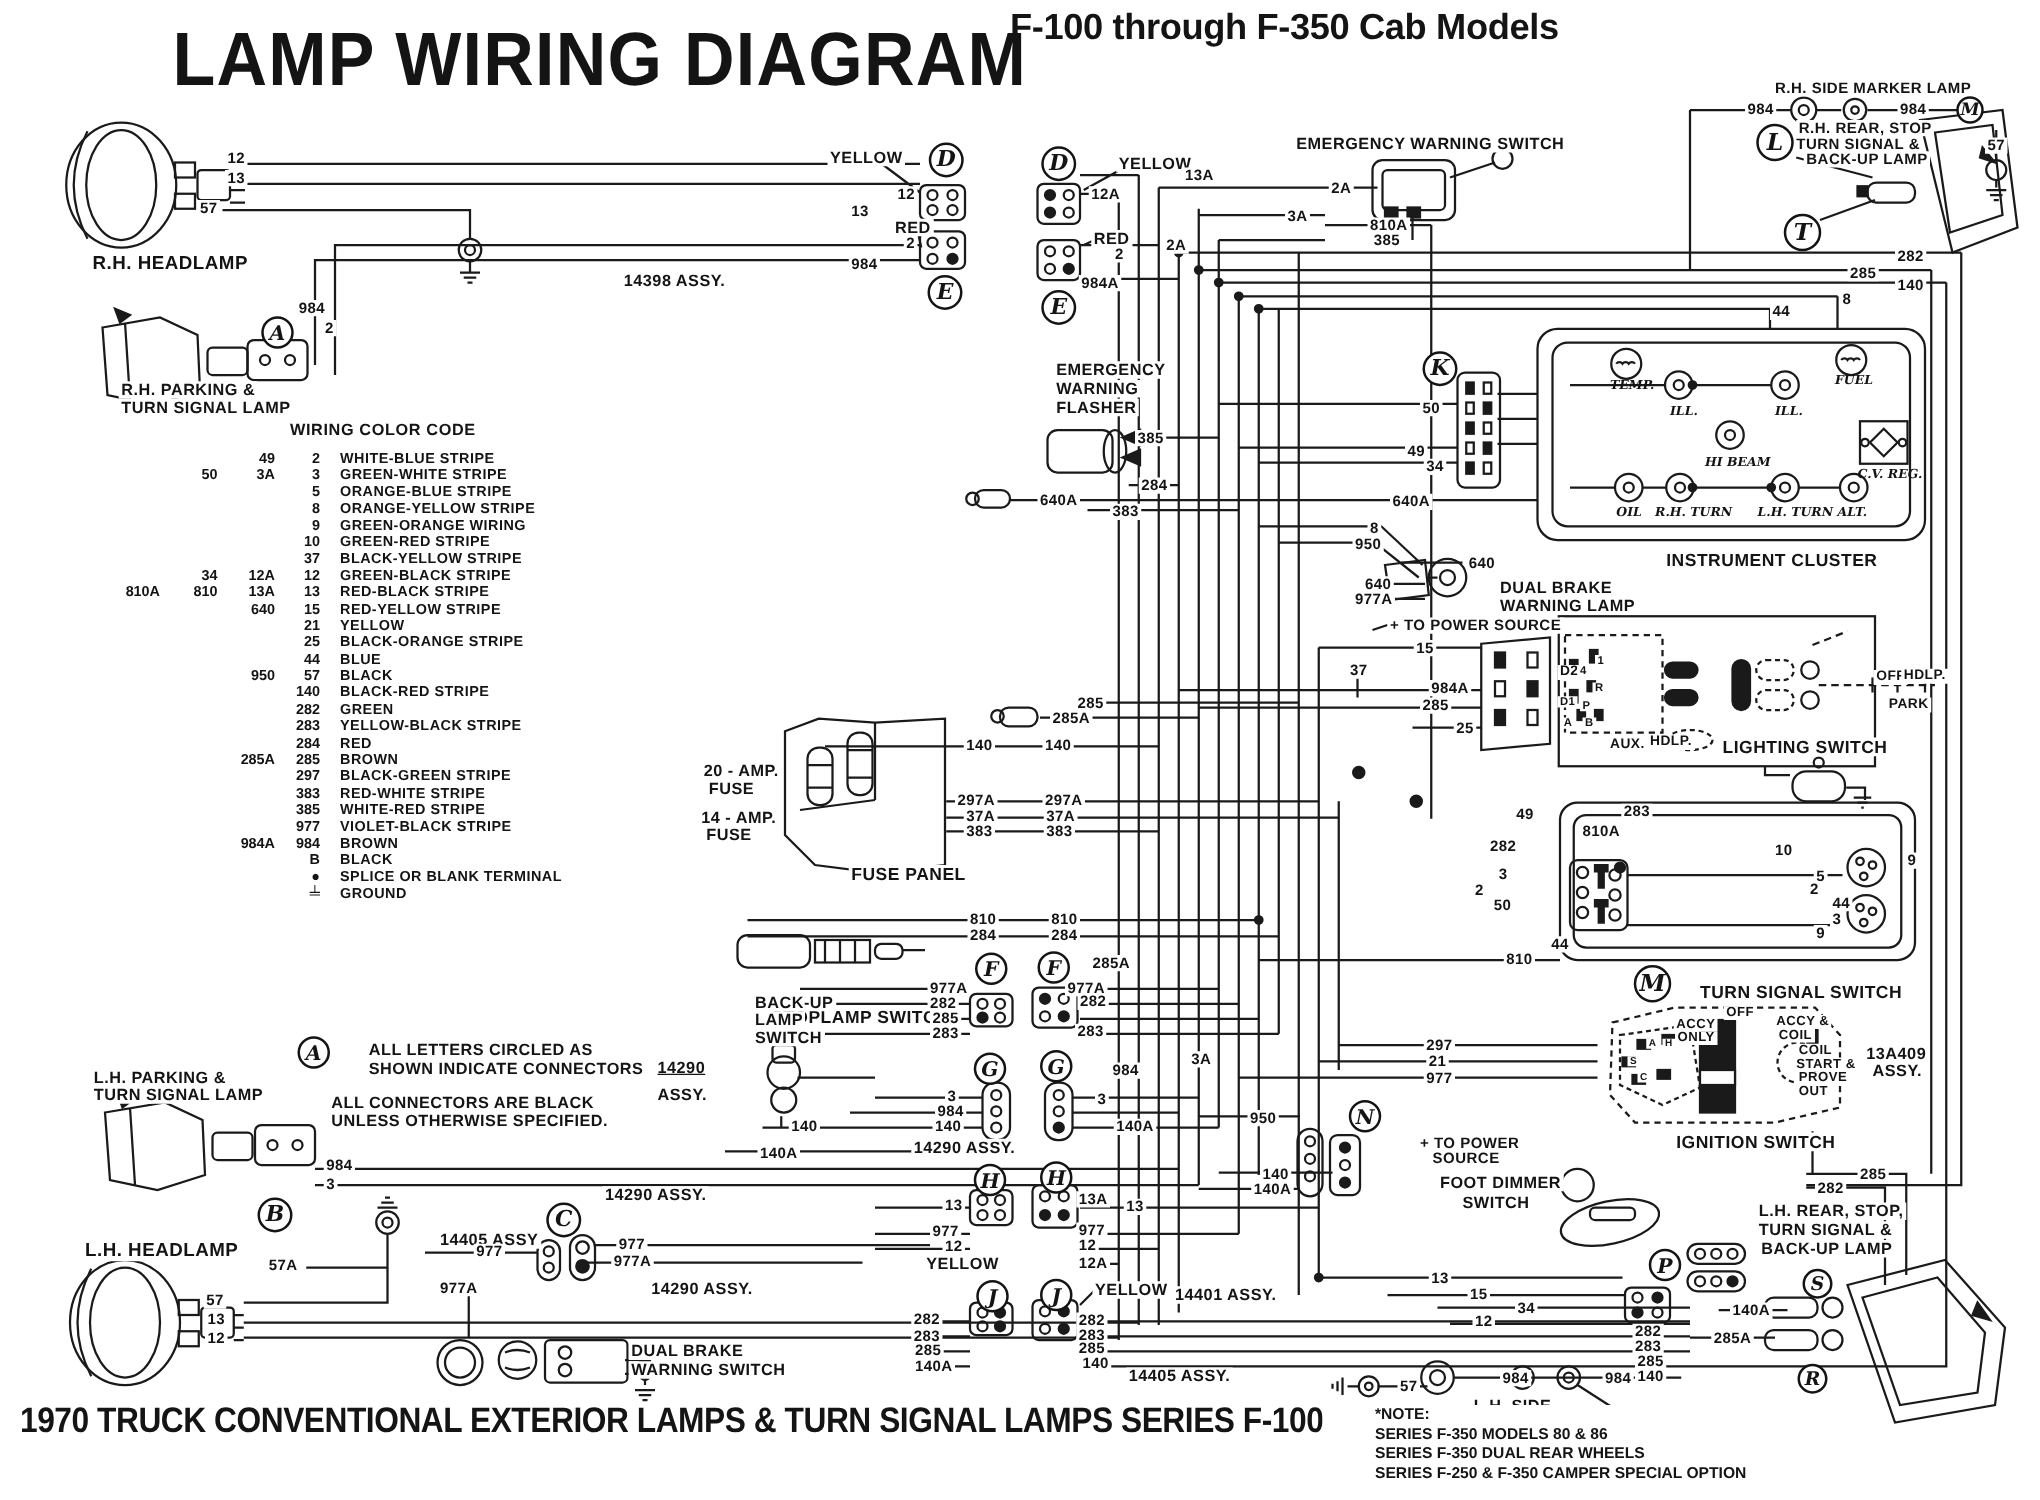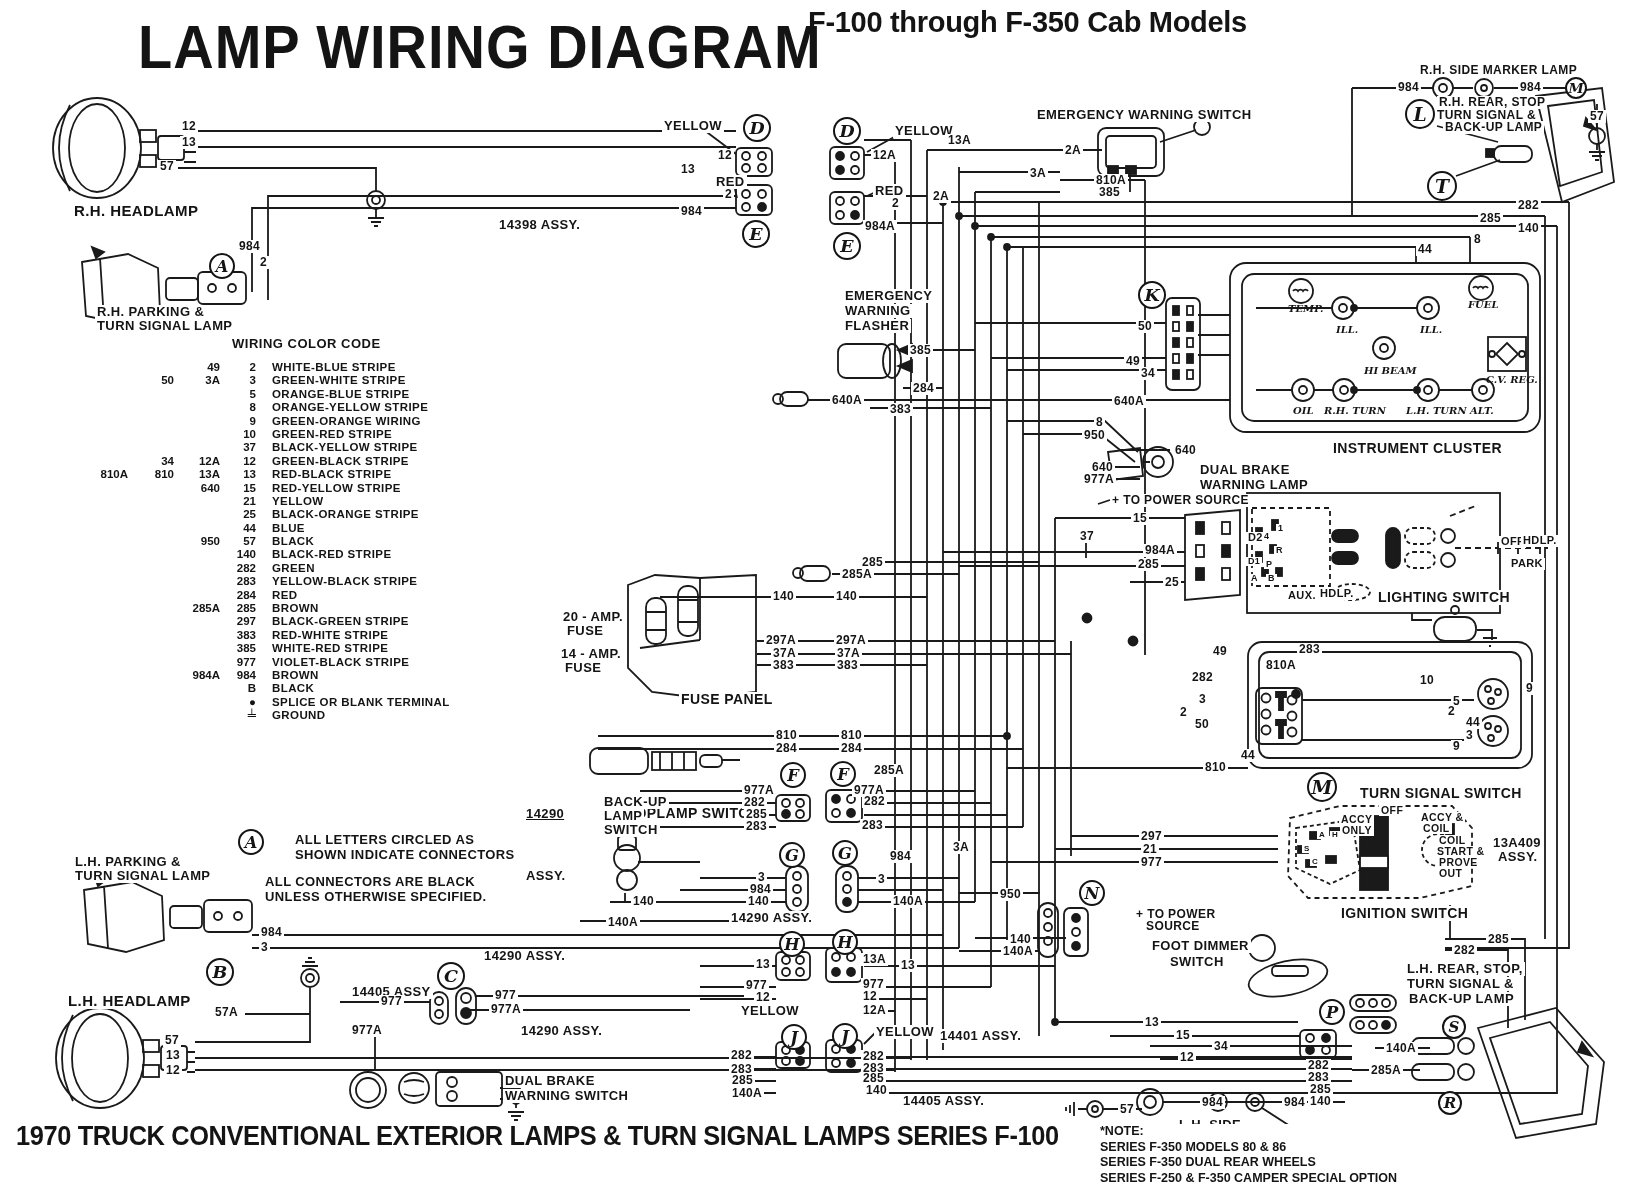--- a/index.html
+++ b/index.html
@@ -832,21 +832,21 @@
       <span class="lbl " style="left: 864px; top: 1084px;">140</span>
       <span class="lbl comp" style="left: 901px; top: 1094px;">14405 ASSY.</span>
       <span class="lbl comp" style="left: 73px; top: 855px;">L.H. PARKING &amp;</span>
       <span class="lbl comp" style="left: 73px; top: 869px;">TURN SIGNAL LAMP</span>
       <span class="lbl comp" style="left: 293px; top: 833px;">ALL LETTERS CIRCLED AS</span>
       <span class="lbl comp" style="left: 293px; top: 848px;">SHOWN INDICATE CONNECTORS</span>
       <span class="lbl comp" style="left: 263px; top: 875px;">ALL CONNECTORS ARE BLACK</span>
       <span class="lbl comp" style="left: 263px; top: 890px;">UNLESS OTHERWISE SPECIFIED.</span>
       <span class="lbl " style="left: 259px; top: 926px;">984</span>
       <span class="lbl " style="left: 259px; top: 941px;">3</span>
-      <span class="lbl comp" style="left: 524px; top: 807px; text-decoration: underline;">14290</span>
+      <span class="lbl comp" style="left: 524px; top: 847px; text-decoration: underline;">14290</span>
       <span class="lbl comp" style="left: 524px; top: 869px;">ASSY.</span>
       <span class="lbl comp" style="left: 482px; top: 949px;">14290 ASSY.</span>
       <span class="lbl comp" style="left: 66px; top: 993px; font-size: 15px;">L.H. HEADLAMP</span>
       <span class="lbl " style="left: 213px; top: 1006px;">57A</span>
       <span class="lbl comp" style="left: 350px; top: 985px;">14405 ASSY</span>
       <span class="lbl " style="left: 379px; top: 995px;">977</span>
       <span class="lbl " style="left: 493px; top: 989px;">977</span>
       <span class="lbl " style="left: 489px; top: 1003px;">977A</span>
       <span class="lbl " style="left: 350px; top: 1024px;">977A</span>
       <span class="lbl comp" style="left: 519px; top: 1024px;">14290 ASSY.</span>

